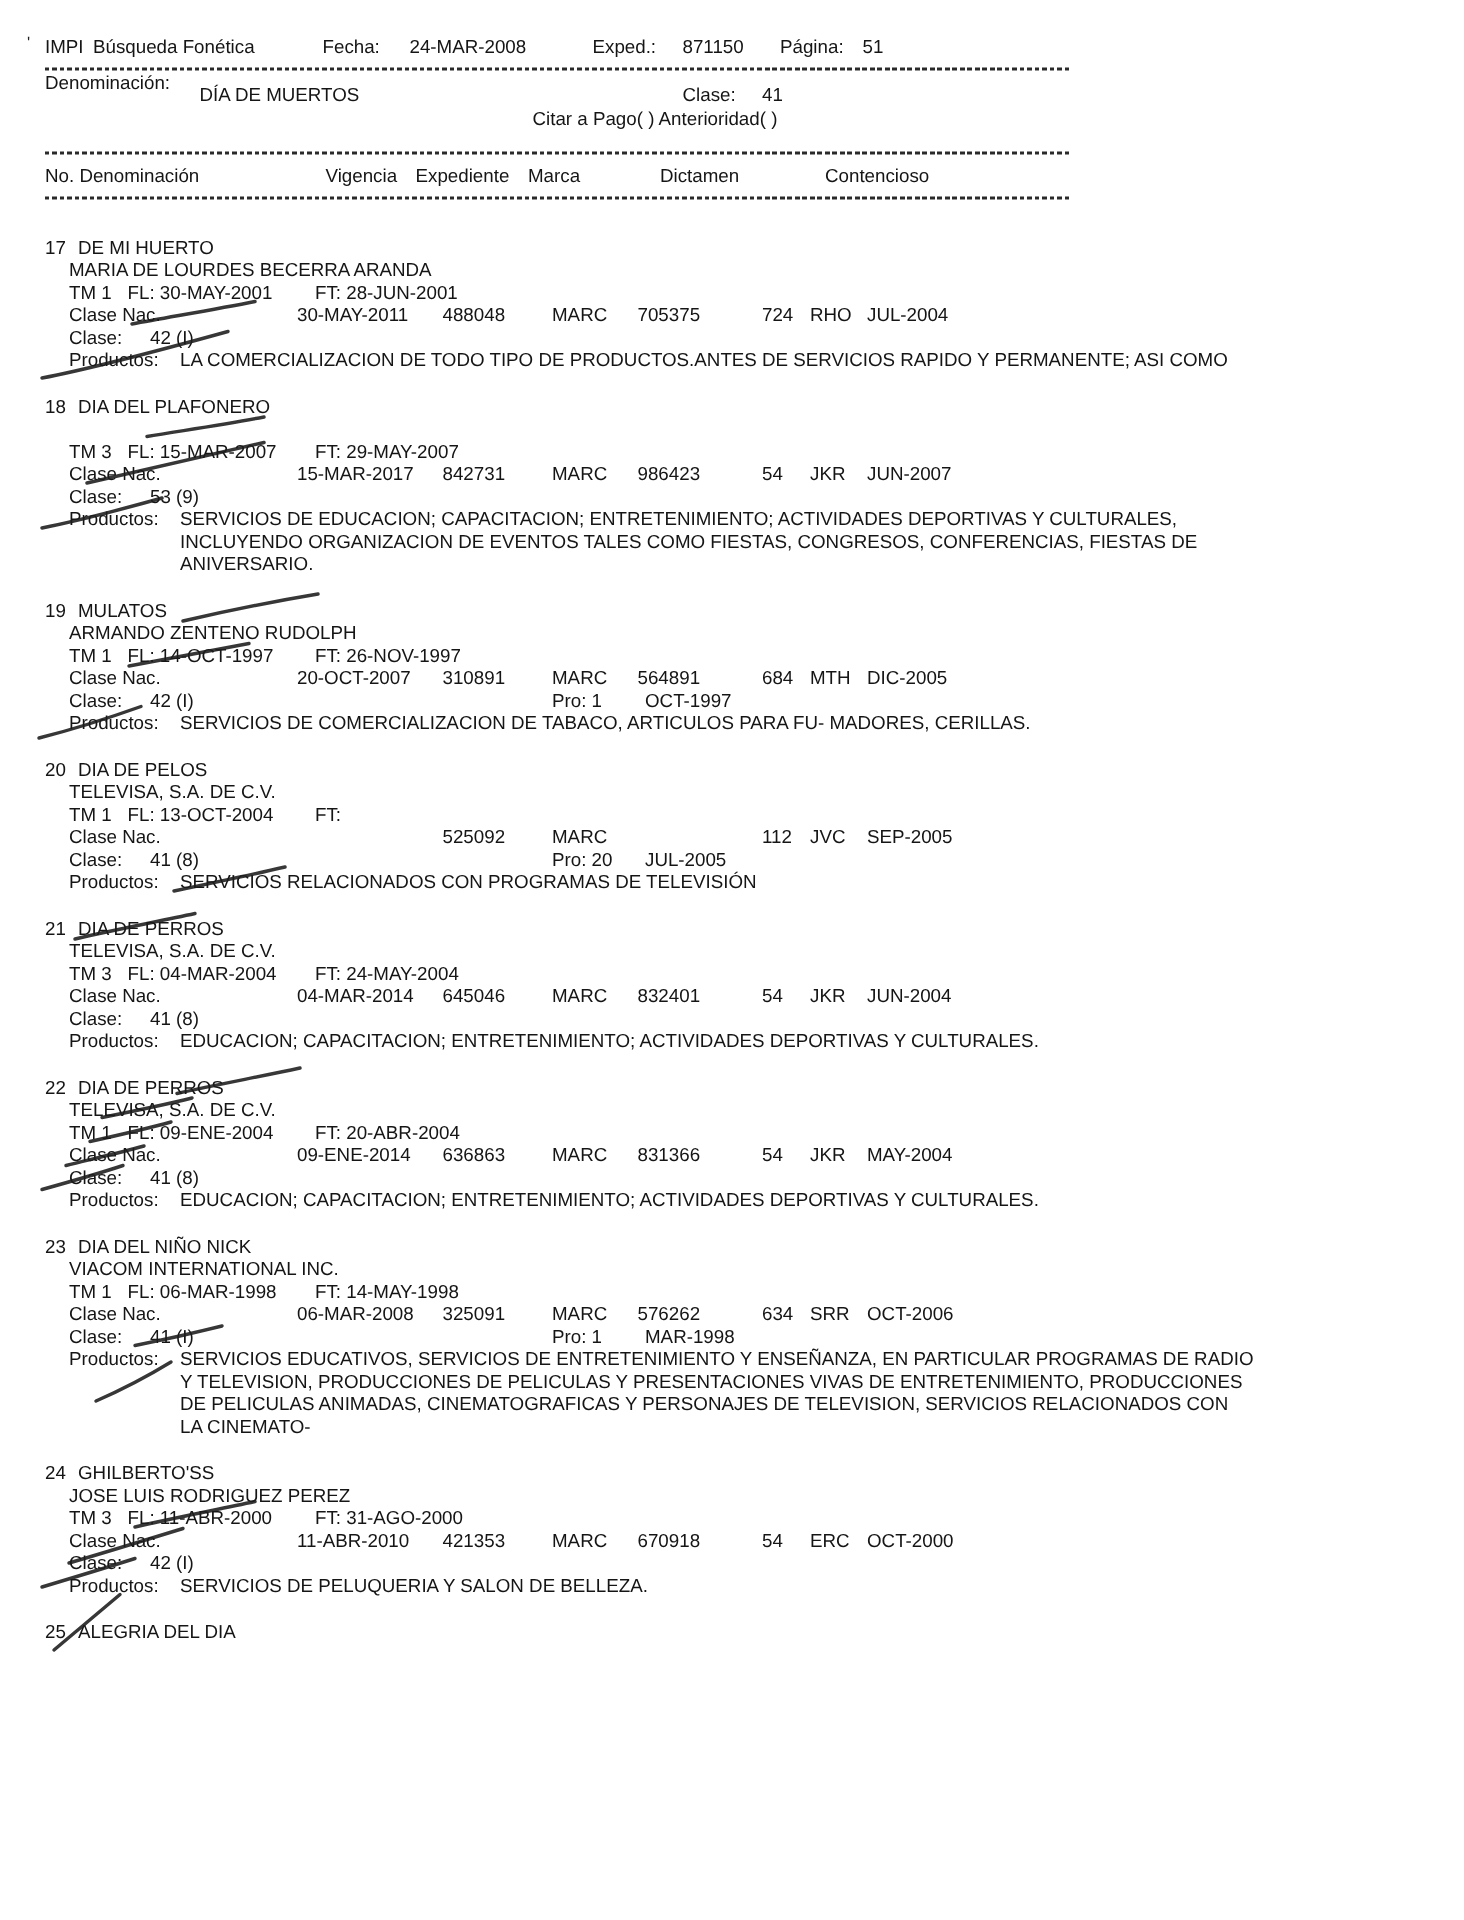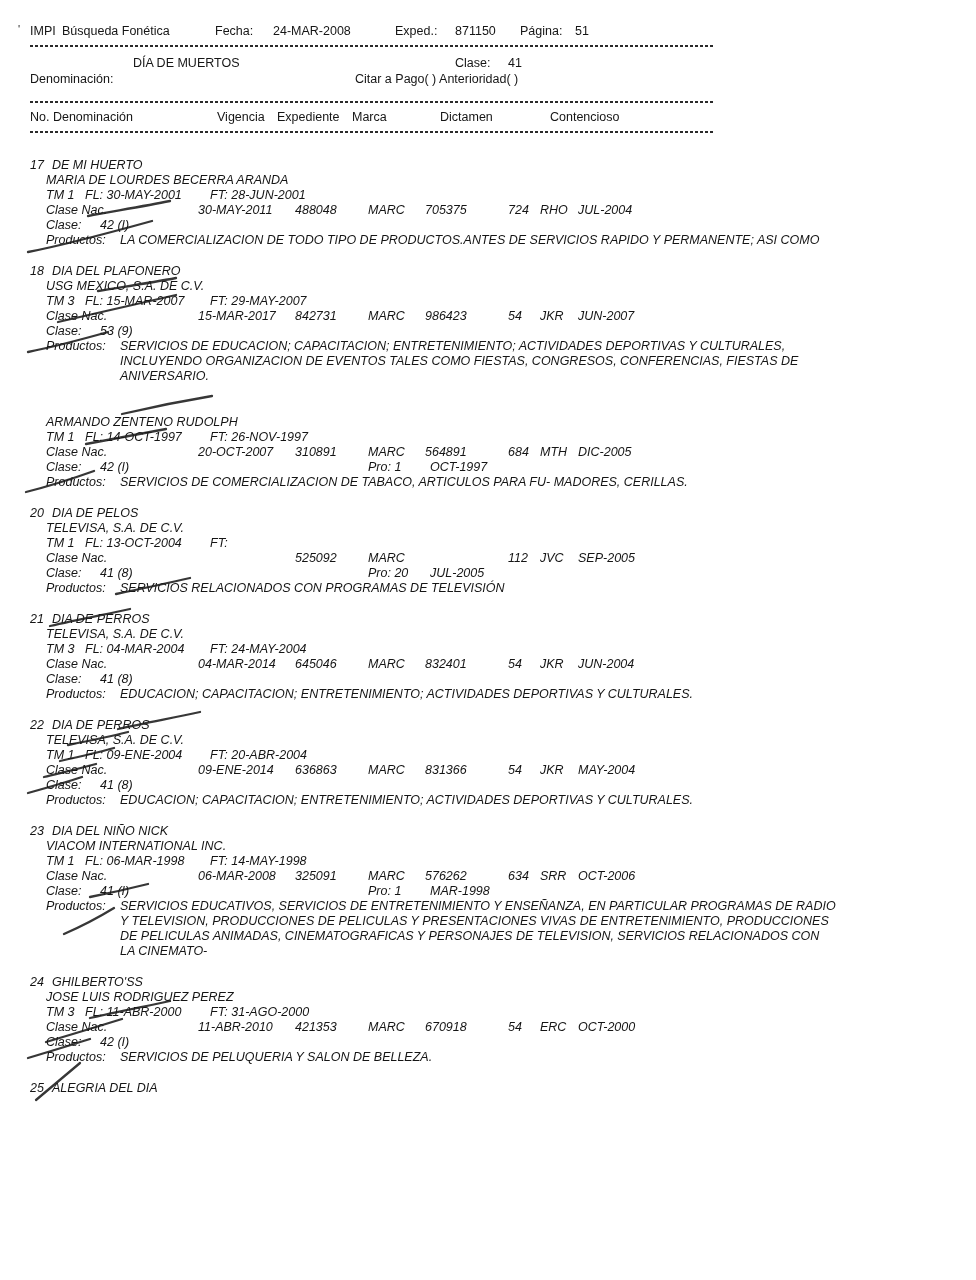--- a/index.html
+++ b/index.html
@@ -12,21 +12,21 @@
     line-height:15px;
     color:#151515;
     overflow:hidden;
   }
   .abs{position:absolute;white-space:nowrap;}
   .dash{
     position:absolute;left:30px;width:684px;height:2px;
     background:repeating-linear-gradient(90deg,#2a2a2a 0 3px,transparent 3px 5px);
   }
   .entry{position:absolute;left:0;width:976px;}
-  .eline{position:absolute;left:0;width:830px;height:15px;font-style:italic;}
+  .eline{position:absolute;left:0;width:830px;height:15px;}
   .tick{position:absolute;font-size:11px;color:#222;}
   svg.pen{position:absolute;left:0;top:0;pointer-events:none;}
 </style>
 </head>
 <body>
 
 <div class="page">
 
   <span class="tick" style="left:18px;top:22px;">'</span>
 
@@ -37,21 +37,21 @@
     <span class="abs" style="left:273px;top:24px;">24-MAR-2008</span>
     <span class="abs" style="left:395px;top:24px;">Exped.:</span>
     <span class="abs" style="left:455px;top:24px;">871150</span>
     <span class="abs" style="left:520px;top:24px;">Página:</span>
     <span class="abs" style="left:575px;top:24px;">51</span>
   </div>
 
   <div class="dash" style="top:45px;"></div>
 
   <div>
-    <span class="abs" style="left:30px;top:72px;">Denominación:</span>
+    <span class="abs" style="left:30px;top:48px;">Denominación:</span>
     <span class="abs" style="left:133px;top:56px;">DÍA DE MUERTOS</span>
     <span class="abs" style="left:455px;top:56px;">Clase:</span>
     <span class="abs" style="left:508px;top:56px;">41</span>
     <span class="abs" style="left:355px;top:72px;">Citar a Pago( ) Anterioridad( )</span>
   </div>
 
   <div class="dash" style="top:101px;"></div>
 
   <div>
     <span class="abs" style="left:30px;top:110px;">No. Denominación</span>
@@ -95,23 +95,20 @@
         <div class="eline" style="top: 75px;">
           <span class="abs" style="left: 46px;">Productos:</span>
           <span class="abs" style="left: 120px;">LA COMERCIALIZACION DE TODO TIPO DE PRODUCTOS.ANTES DE SERVICIOS RAPIDO Y PERMANENTE; ASI COMO</span>
         </div>
       </div>
       <div class="entry" style="top: 264px; height: 120px;">
         <div class="eline" style="top: 0px;">
           <span class="abs" style="left: 30px;">18</span>
           <span class="abs" style="left: 52px;">DIA DEL PLAFONERO</span>
         </div>
-        <div class="eline" style="top: 15px;">
-          <span class="abs" style="left: 46px;">USG MEXICO, S.A. DE C.V.</span>
-        </div>
         <div class="eline" style="top: 30px;">
           <span class="abs" style="left: 46px;">TM 3</span>
           <span class="abs" style="left: 85px;">FL: 15-MAR-2007</span>
           <span class="abs" style="left: 210px;">FT: 29-MAY-2007</span>
         </div>
         <div class="eline" style="top: 45px;">
           <span class="abs" style="left: 46px;">Clase Nac.</span>
           <span class="abs" style="left: 198px;">15-MAR-2017</span>
           <span class="abs" style="left: 295px;">842731</span>
           <span class="abs" style="left: 368px;">MARC</span>
@@ -129,20 +126,24 @@
           <span class="abs" style="left: 120px;">SERVICIOS DE EDUCACION; CAPACITACION; ENTRETENIMIENTO; ACTIVIDADES DEPORTIVAS Y CULTURALES,</span>
         </div>
         <div class="eline" style="top: 105px;">
           <span class="abs" style="left: 120px;">ANIVERSARIO.</span>
         </div>
         <div class="eline" style="top: 90px;">
           <span class="abs" style="left: 120px;">INCLUYENDO ORGANIZACION DE EVENTOS TALES COMO FIESTAS, CONGRESOS, CONFERENCIAS, FIESTAS DE</span>
         </div>
       </div>
       <div class="entry" style="top: 400px; height: 90px;">
+        <div class="eline" style="top: 0px;">
+          <span class="abs" style="left: 30px;">19</span>
+          <span class="abs" style="left: 52px;">MULATOS</span>
+        </div>
         <div class="eline" style="top: 15px;">
           <span class="abs" style="left: 46px;">ARMANDO ZENTENO RUDOLPH</span>
         </div>
         <div class="eline" style="top: 30px;">
           <span class="abs" style="left: 46px;">TM 1</span>
           <span class="abs" style="left: 85px;">FL: 14-OCT-1997</span>
           <span class="abs" style="left: 210px;">FT: 26-NOV-1997</span>
         </div>
         <div class="eline" style="top: 45px;">
           <span class="abs" style="left: 46px;">Clase Nac.</span>

